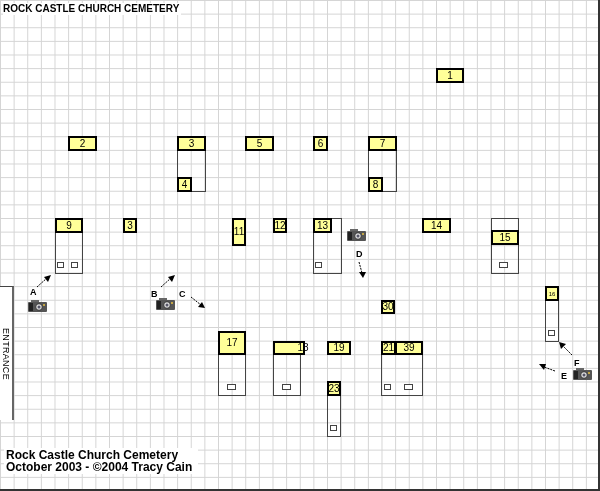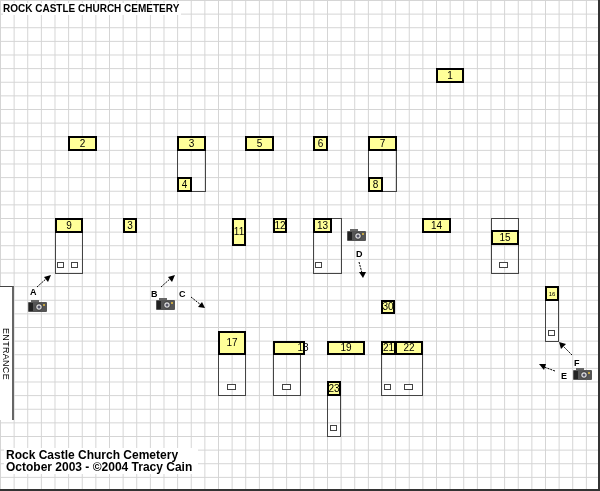--- a/index.html
+++ b/index.html
@@ -115,24 +115,24 @@
   <div class="marker" style="left:55px;top:218px;width:28px;height:15px;">9</div>
   <div class="marker" style="left:123px;top:218px;width:14px;height:15px;">3</div>
   <div class="marker" style="left:232px;top:218px;width:14px;height:28px;">11</div>
   <div class="marker" style="left:273px;top:218px;width:14px;height:15px;text-align:right;">12</div>
   <div class="marker" style="left:313px;top:218px;width:19px;height:15px;">13</div>
   <div class="marker" style="left:422px;top:218px;width:29px;height:15px;">14</div>
   <div class="marker" style="left:491px;top:218px;width:28px;height:15px;margin-top:12px;">15</div>
   <div class="marker tiny" style="left:545px;top:286px;width:14px;height:15px;">16</div>
   <div class="marker" style="left:218px;top:331px;width:28px;height:24px;">17</div>
   <div class="marker" style="left:273px;top:341px;width:28px;height:14px;padding-left:28px;">18</div>
-  <div class="marker" style="left:327px;top:341px;width:38px;height:14px;">19</div>
+  <div class="marker" style="left:327px;top:341px;width:24px;height:14px;">19</div>
   <div class="marker" style="left:381px;top:300px;width:14px;height:14px;">30</div>
   <div class="marker" style="left:381px;top:341px;width:15px;height:14px;">21</div>
-  <div class="marker" style="left:395px;top:341px;width:28px;height:14px;">22</div>
+  <div class="marker" style="left:395px;top:341px;width:28px;height:14px;">39</div>
   <div class="marker" style="left:327px;top:381px;width:14px;height:15px;">23</div>
 
   <div class="entrance">
     <span>ENTRANCE</span>
   </div>
 
   <div class="photo-label" style="left:30px;top:287px;">A</div>
   <div class="photo-label" style="left:151px;top:289px;">B</div>
   <div class="photo-label" style="left:179px;top:289px;">C</div>
   <div class="photo-label" style="left:356px;top:249px;">D</div>

